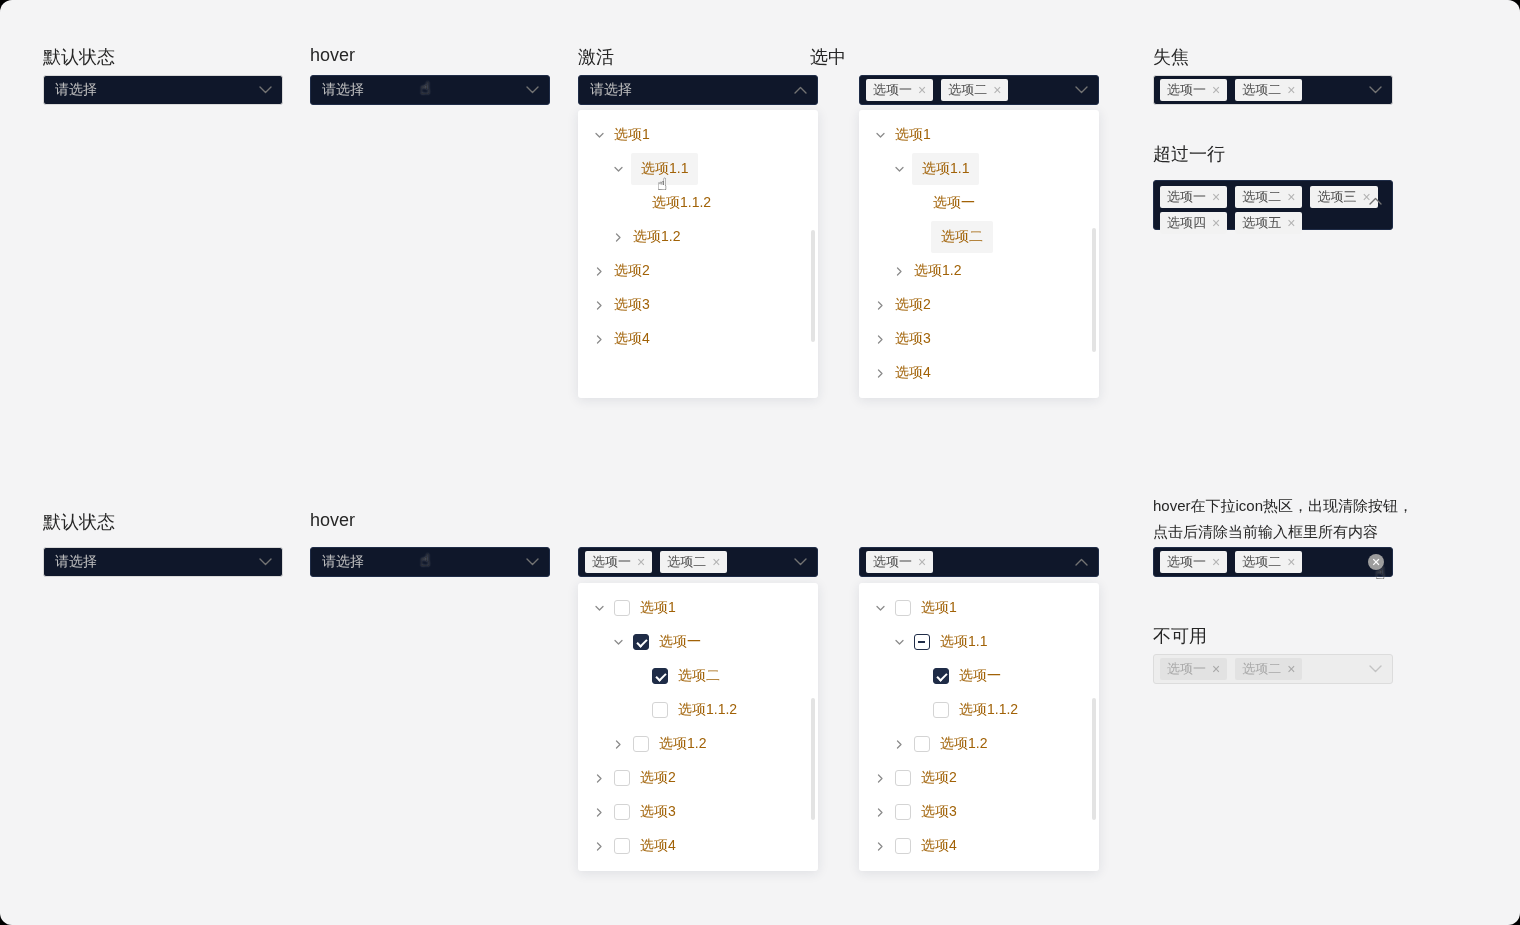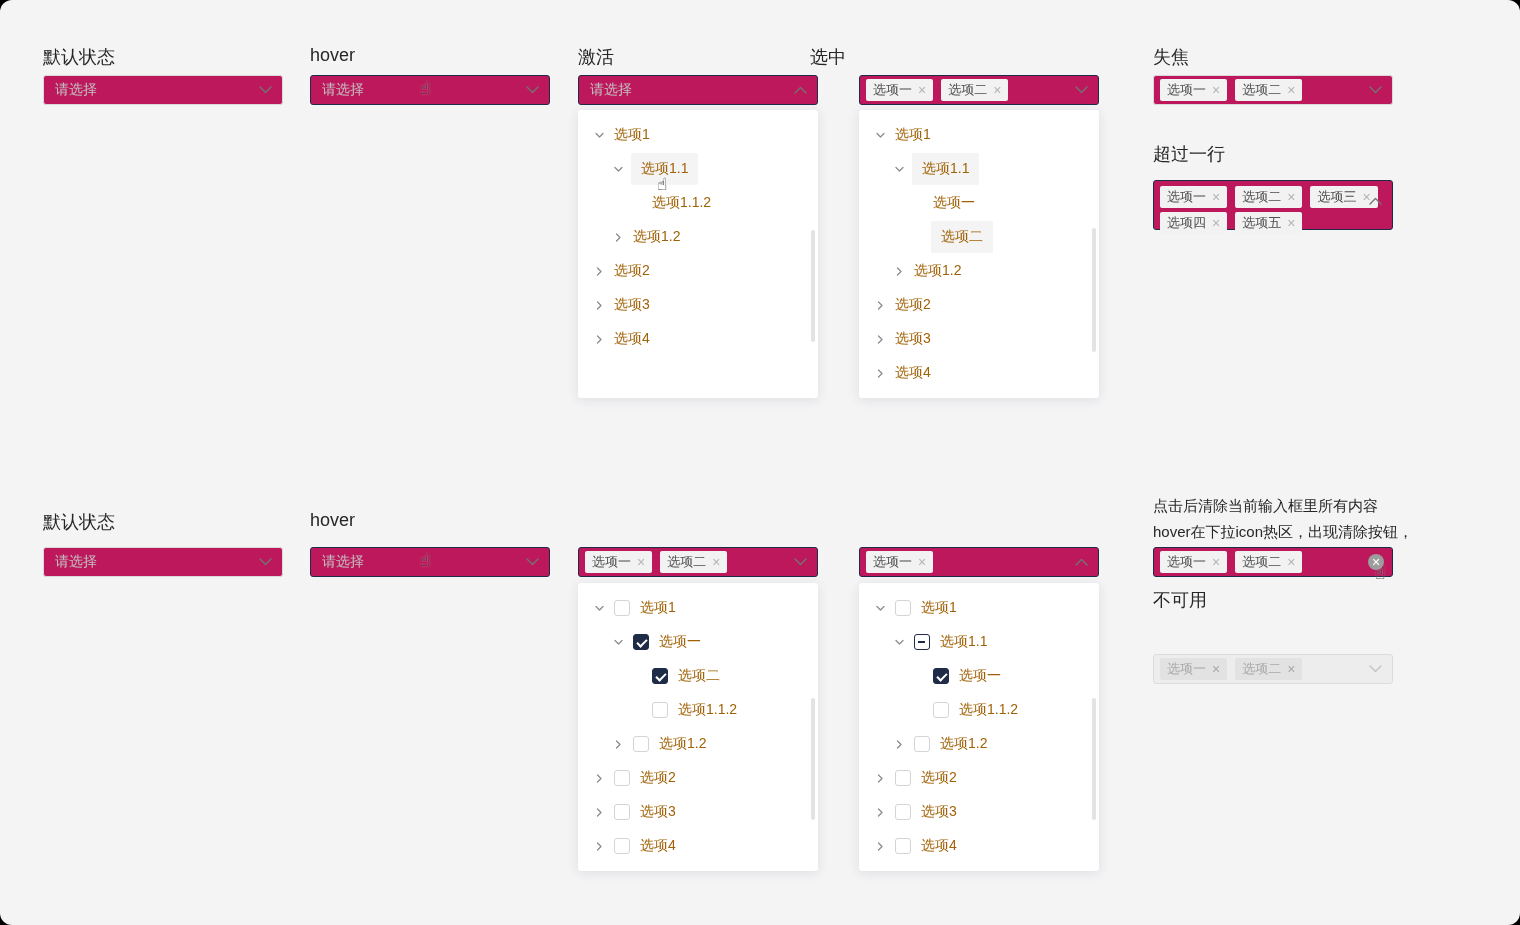--- a/index.html
+++ b/index.html
@@ -8,21 +8,21 @@
     --placeholder:#c1c1c1; --text:#2b2b2b; --muted_icon:#737373; --page_bg:#f4f4f5;
   }
   *{box-sizing:border-box;}
   html,body{margin:0;padding:0;background:#000;}
   body{font-family:"Liberation Sans","DejaVu Sans",sans-serif;color:var(--text);}
   .stage{position:relative;width:1520px;height:925px;background:var(--page_bg);border-radius:12px;overflow:hidden;}
   .abs{position:absolute;}
   .lbl{font-size:18px;color:#262626;white-space:nowrap;}
   .desc{font-size:15px;color:#262626;line-height:26px;width:270px;}
   
-  .sel{position:absolute;width:240px;height:30px;background:#be185d;border:1px solid var(--border_default);
+  .sel{position:absolute;width:240px;height:30px;background:#0f172a;border:1px solid var(--border_default);
        border-radius:3px;display:flex;align-items:center;padding:0 28px 0 6px;}
   .sel.dark{border:1.5px solid var(--accent);}
   .sel .ph{font-size:14px;color:var(--placeholder);padding-left:5px;}
   .chev{position:absolute;right:10px;top:50%;transform:translateY(-50%);color:var(--muted_icon);display:flex;}
   .chev.up{transform:translateY(-50%) rotate(180deg);}
   .sel.multiline{height:50px;flex-wrap:wrap;align-content:flex-start;padding:5px 26px 5px 6px;gap:4px 0;}
   .sel.multiline .chev{top:16px;transform:none;}
   .sel.multiline .chev.up{transform:rotate(180deg);}
   .tag-row{display:flex;width:100%;}
   
@@ -471,39 +471,39 @@
             </svg>
           </span>
           <span class="cb "></span>
           <span class="trow-label">选项4</span>
         </div>
       </div>
     <div class="sb" style="top:115px;height:122px;"></div>
   </div>
 
   <div class="abs desc" style="left:1153px;top:493px;">
+    <div>hover在下拉icon热区，出现清除按钮，</div>
     <div>点击后清除当前输入框里所有内容</div>
-    <div>hover在下拉icon热区，出现清除按钮，</div>
   </div>
   <div class="sel dark" style="left:1153px;top:547px;">
     <span style="display:flex;">
         <span class="tag">
           <span>选项一</span>
           <span class="tag-x">×</span>
         </span>
         <span class="tag">
           <span>选项二</span>
           <span class="tag-x">×</span>
         </span>
       </span>
     <span class="clear-btn">✕</span>
   </div>
   <span class="cursor abs" style="left:1375px;top:565px;">☝</span>
 
-  <div class="abs lbl" style="left:1153px;top:588px;">不可用</div>
+  <div class="abs lbl" style="left:1153px;top:624px;">不可用</div>
   <div class="sel disabled" style="left:1153px;top:654px;">
     <span style="display:flex;">
         <span class="tag">
           <span>选项一</span>
           <span class="tag-x">×</span>
         </span>
         <span class="tag">
           <span>选项二</span>
           <span class="tag-x">×</span>
         </span>

